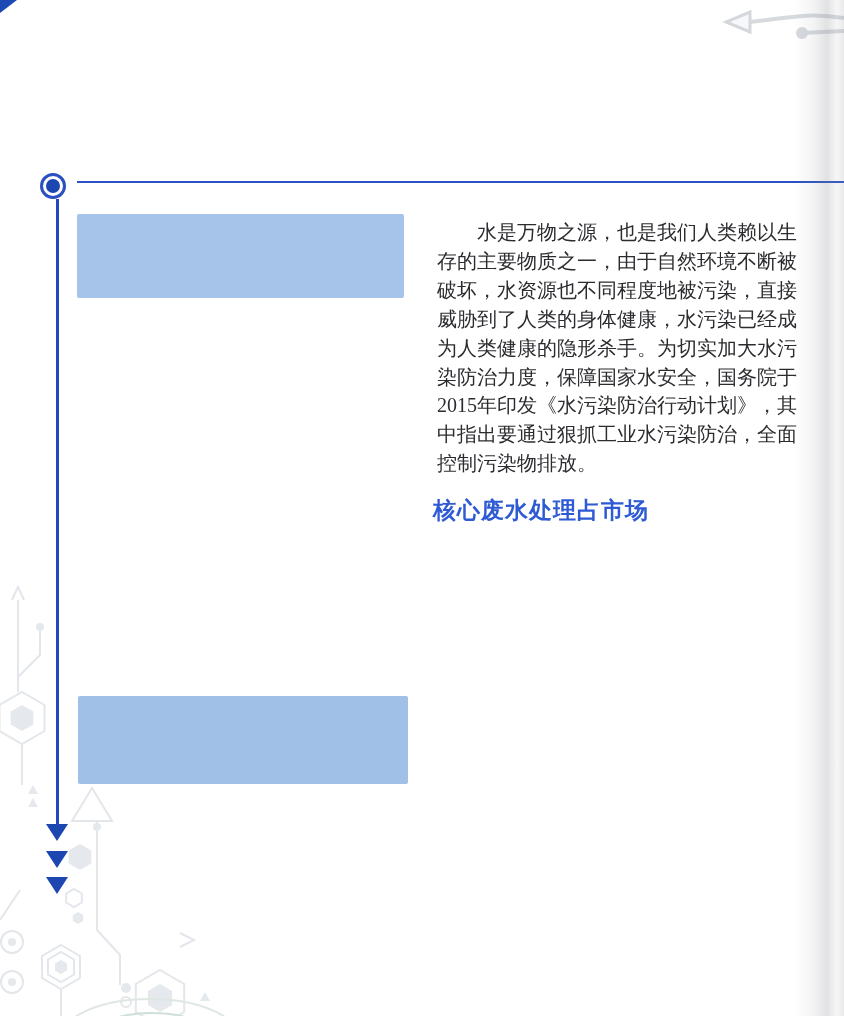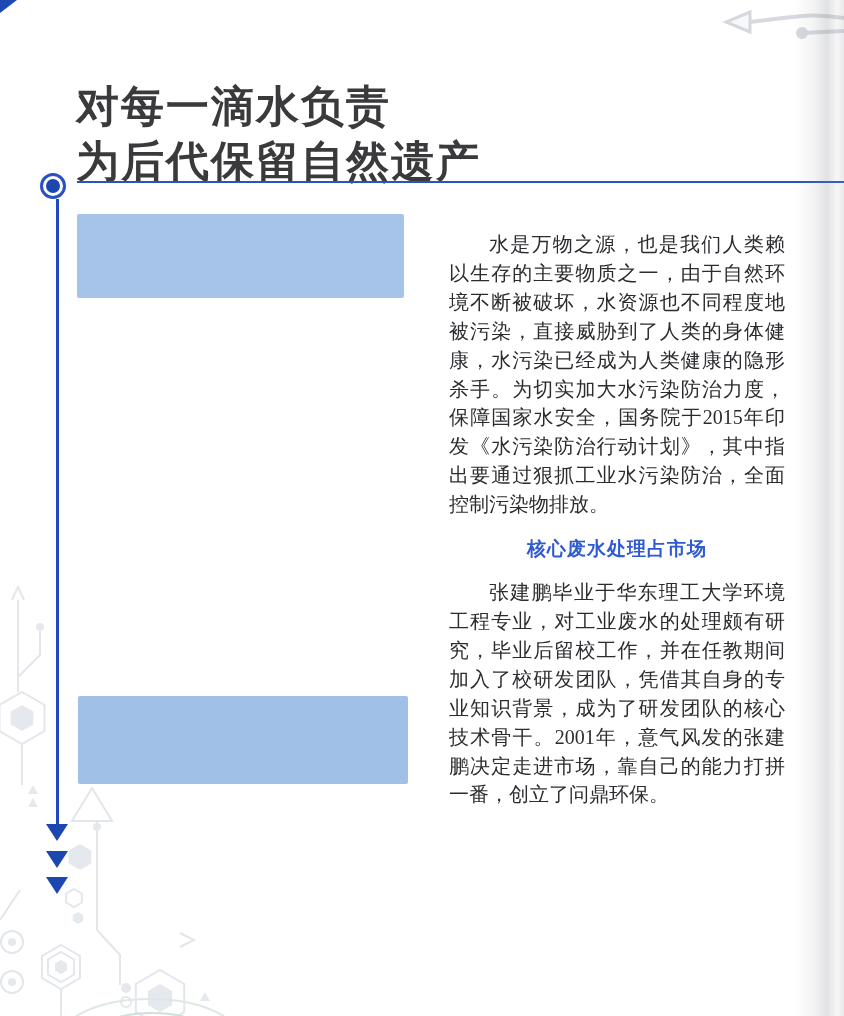--- a/index.html
+++ b/index.html
@@ -50,27 +50,27 @@
   .photo-top    { position:absolute; left:77px; top:214px; width:327px; height:84px; background:#a6c3ea; border-radius:2px; }
   .photo-bottom { position:absolute; left:78px; top:696px; width:330px; height:88px; background:#a0c0e8; border-radius:2px; }
 
   .left-para {
     position:absolute; left:77px; top:342px; width:339px;
     font-size:21px; line-height:32.6px; color:#2c2c30;
     text-align:justify; text-indent:2em;
   }
   .right-col { position:absolute; left:433px; top:214px; width:368px; }
   .right-col p {
-    margin:16px; font-size:20px; line-height:28.9px; color:#2c2c30;
+    margin:4px; font-size:20px; line-height:28.9px; color:#2c2c30;
     text-align:justify; text-indent:2em;
   }
   .sec-head {
-    margin:17px 0 13px 0; text-align:center;
+    margin:17px 0 13px 0; text-align:left;
     font-family:"Liberation Sans", sans-serif; font-weight:600;
-    font-size:19px; letter-spacing:1px; color:#2e5ad4;
+    font-size:23px; letter-spacing:1px; color:#2e5ad4;
   }
 </style>
 </head>
 <body>
 
 <div class="page">
 
   <div class="corner-tri"></div>
 
   <svg class="deco-topright" width="154" height="46" viewBox="0 0 154 46">
@@ -116,37 +116,32 @@
       <polygon points="200,446 210,446 205,437"></polygon>
       <circle cx="126" cy="433" r="5"></circle>
     </g>
     <g fill="none" stroke-width="2">
       <ellipse cx="150" cy="482" rx="88" ry="38" stroke="#dfe7e3"></ellipse>
       <ellipse cx="152" cy="484" rx="62" ry="26" stroke="#cfe0da"></ellipse>
       <ellipse cx="154" cy="486" rx="40" ry="16" stroke="#c9d5e0"></ellipse>
     </g>
   </svg>
 
-  <h1 class="title">
-    <span>对每一滴水负责</span><br>
-    <span>为后代保留自然遗产</span>
-  </h1>
 
   <div class="bullet">
     <div class="dot"></div>
   </div>
   <div class="h-rule"></div>
   <div class="v-line"></div>
   <div class="tri-down tri-a"></div>
   <div class="tri-down tri-b"></div>
   <div class="tri-down tri-c"></div>
 
   <div class="photo-top"></div>
   <div class="photo-bottom"></div>
 
   <div class="right-col">
     <p>水是万物之源，也是我们人类赖以生存的主要物质之一，由于自然环境不断被破坏，水资源也不同程度地被污染，直接威胁到了人类的身体健康，水污染已经成为人类健康的隐形杀手。为切实加大水污染防治力度，保障国家水安全，国务院于2015年印发《水污染防治行动计划》，其中指出要通过狠抓工业水污染防治，全面控制污染物排放。</p>
     <div class="sec-head">核心废水处理占市场</div>
-    <p>张建鹏毕业于华东理工大学环境工程专业，对工业废水的处理颇有研究，毕业后留校工作，并在任教期间加入了校研发团队，凭借其自身的专业知识背景，成为了研发团队的核心技术骨干。2001年，意气风发的张建鹏决定走进市场，靠自己的能力打拼一番，创立了问鼎环保。</p>
   </div>
 
   <div class="edge-shade"></div>
 </div>
 
 </body></html>

